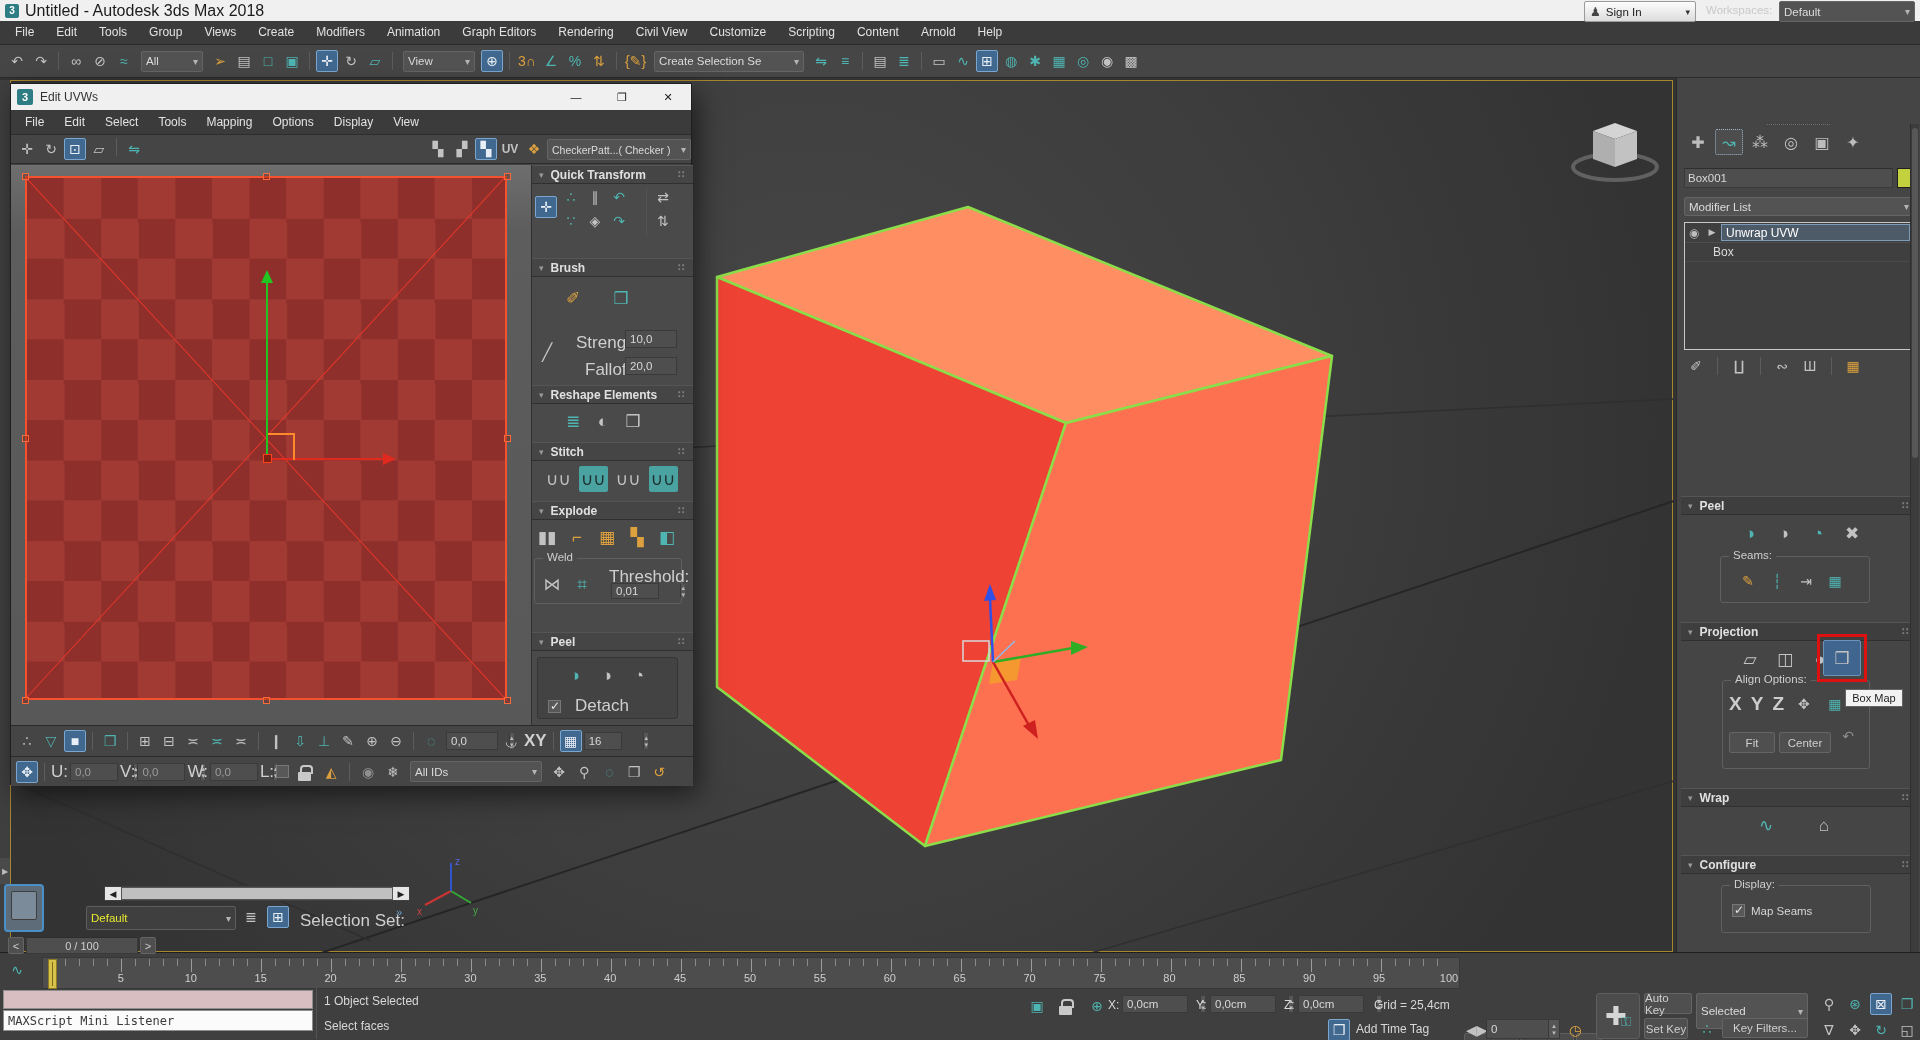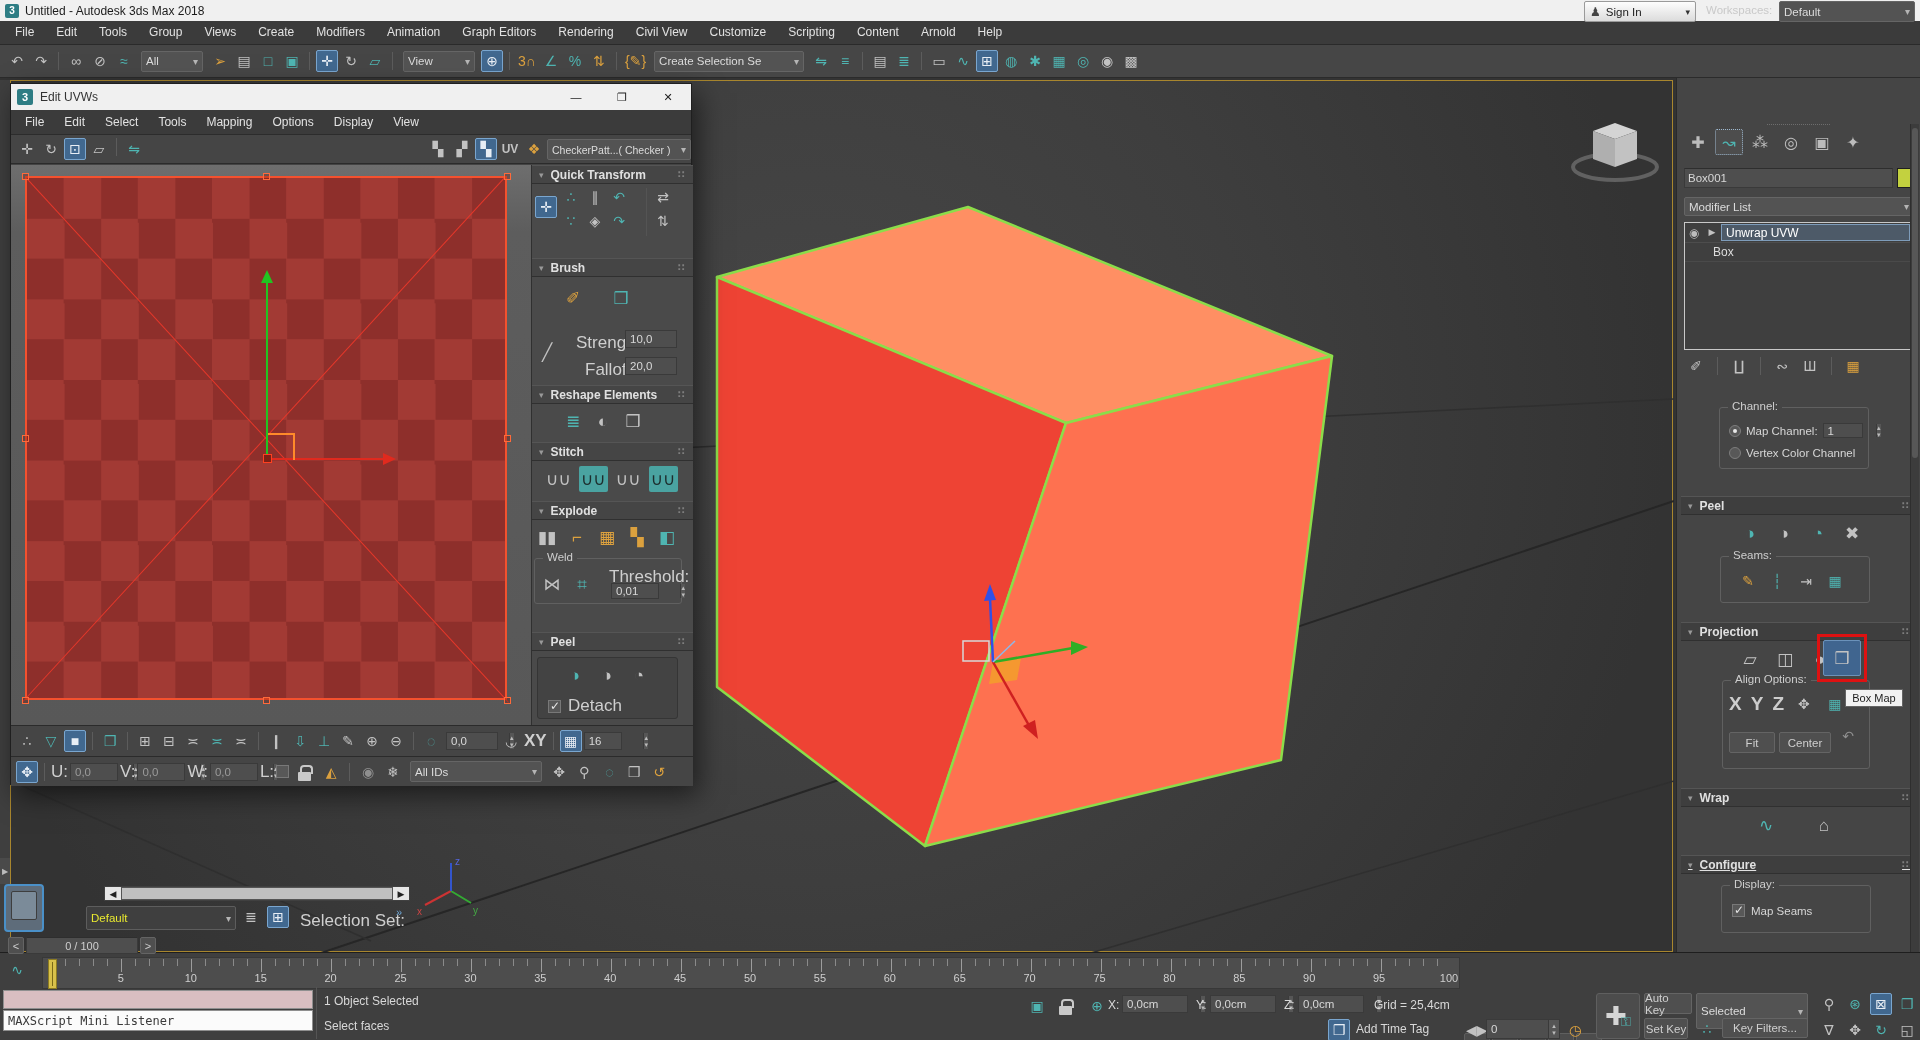--- a/index.html
+++ b/index.html
@@ -143,21 +143,21 @@
           display:flex;align-items:center;justify-content:center;color:#d5d5d5;font-size:26px;}
   .keybtn i{font-style:normal;color:#4fb5b2;font-size:13px;margin-left:-6px;margin-top:12px;}
 </style>
 </head>
 <body>
 
 <div id="app">
 
   <div class="ab titlebar">
     <span class="appicon">3</span>
-    <span style="font-size:12px;">Untitled - Autodesk 3ds Max 2018</span>
+    <span style="font-size:16px;">Untitled - Autodesk 3ds Max 2018</span>
     <span class="wbtns">
         <span class="wbtn">—</span>
         <span class="wbtn">❐</span>
         <span class="wbtn">✕</span>
       </span>
   </div>
 
   <div class="ab menubar">
     <span style="display:flex;">
         <span class="mitem">File</span>
@@ -352,35 +352,20 @@
         <span class="sep"></span>
         <span class="ticon">∐</span>
         <span class="sep"></span>
         <span class="ticon">∾</span>
         <span class="ticon">Ш</span>
         <span class="sep"></span>
         <span class="ticon orange">▦</span>
       </div>
     <div class="grip" style="margin-top:0;position:absolute;left:70px;right:70px;top:314px;"></div>
 
-    <div class="group" style="left:42px;top:329px;width:150px;height:62px;">
-      <span class="glabel">Channel:</span>
-      <div style="position:absolute;left:9px;top:15px;display:flex;align-items:center;gap:5px;">
-        <span class="radio on"></span>
-        <span style="font-size:11.5px;">Map Channel:</span>
-        <span class="spin" style="width:40px;height:15px;">
-            <span class="sv">1</span>
-            <span class="ar"></span>
-          </span>
-      </div>
-      <div style="position:absolute;left:9px;top:39px;display:flex;align-items:center;gap:5px;">
-        <span class="radio"></span>
-        <span style="font-size:11.5px;">Vertex Color Channel</span>
-      </div>
-    </div>
 
     <div class="ab rollhead" style="left:4px;top:418px;width:236px;">
         <span>Peel</span>
       </div>
     <div class="ab" style="left:60px;top:442px;display:flex;gap:8px;">
         <span class="ticon lg teal">◑</span>
         <span class="ticon lg">◑</span>
         <span class="ticon lg teal">◔</span>
         <span class="ticon lg">✖</span>
       </div>
@@ -425,21 +410,21 @@
     </div>
 
     <div class="ab rollhead" style="left:4px;top:710px;width:236px;">
         <span>Wrap</span>
       </div>
     <div class="ab" style="left:76px;top:734px;display:flex;gap:32px;">
         <span class="ticon lg teal">∿</span>
         <span class="ticon lg">⌂</span>
       </div>
 
-    <div class="ab rollhead" style="left:4px;top:777px;width:236px;text-decoration:underline;">
+    <div class="ab rollhead" style="left:4px;top:777px;width:236px;">
         <span>Configure</span>
       </div>
     <div class="group" style="left:44px;top:807px;width:150px;height:48px;">
       <span class="glabel">Display:</span>
       <div style="position:absolute;left:10px;top:18px;display:flex;align-items:center;gap:6px;">
         <span class="cb on"></span>
         <span style="font-size:11.5px;">Map Seams</span>
       </div>
     </div>
 
@@ -612,21 +597,21 @@
       <div class="rollhead">
           <span>Peel</span>
         </div>
       <div style="position:relative;height:80px;">
         <div class="ab" style="left:5px;top:6px;width:141px;height:62px;background:#434343;border:1px solid #353535;border-radius:3px;">
           <span class="ab" style="left:24px;top:4px;display:flex;gap:6px;">
               <span class="ticon lg teal">◑</span>
               <span class="ticon lg">◑</span>
               <span class="ticon lg">◔</span>
             </span>
-          <span class="ab" style="left:10px;top:38px;display:flex;align-items:center;gap:7px;">
+          <span class="ab" style="left:10px;top:38px;display:flex;align-items:center;gap:14px;">
             <span class="cb on"></span>
             <span class="rowlbl">Detach</span>
           </span>
         </div>
       </div>
     </div>
 
     <div class="uvw-status">
       <span style="display:flex;gap:2px;align-items:center;">
           <span class="ticon">∴</span>

